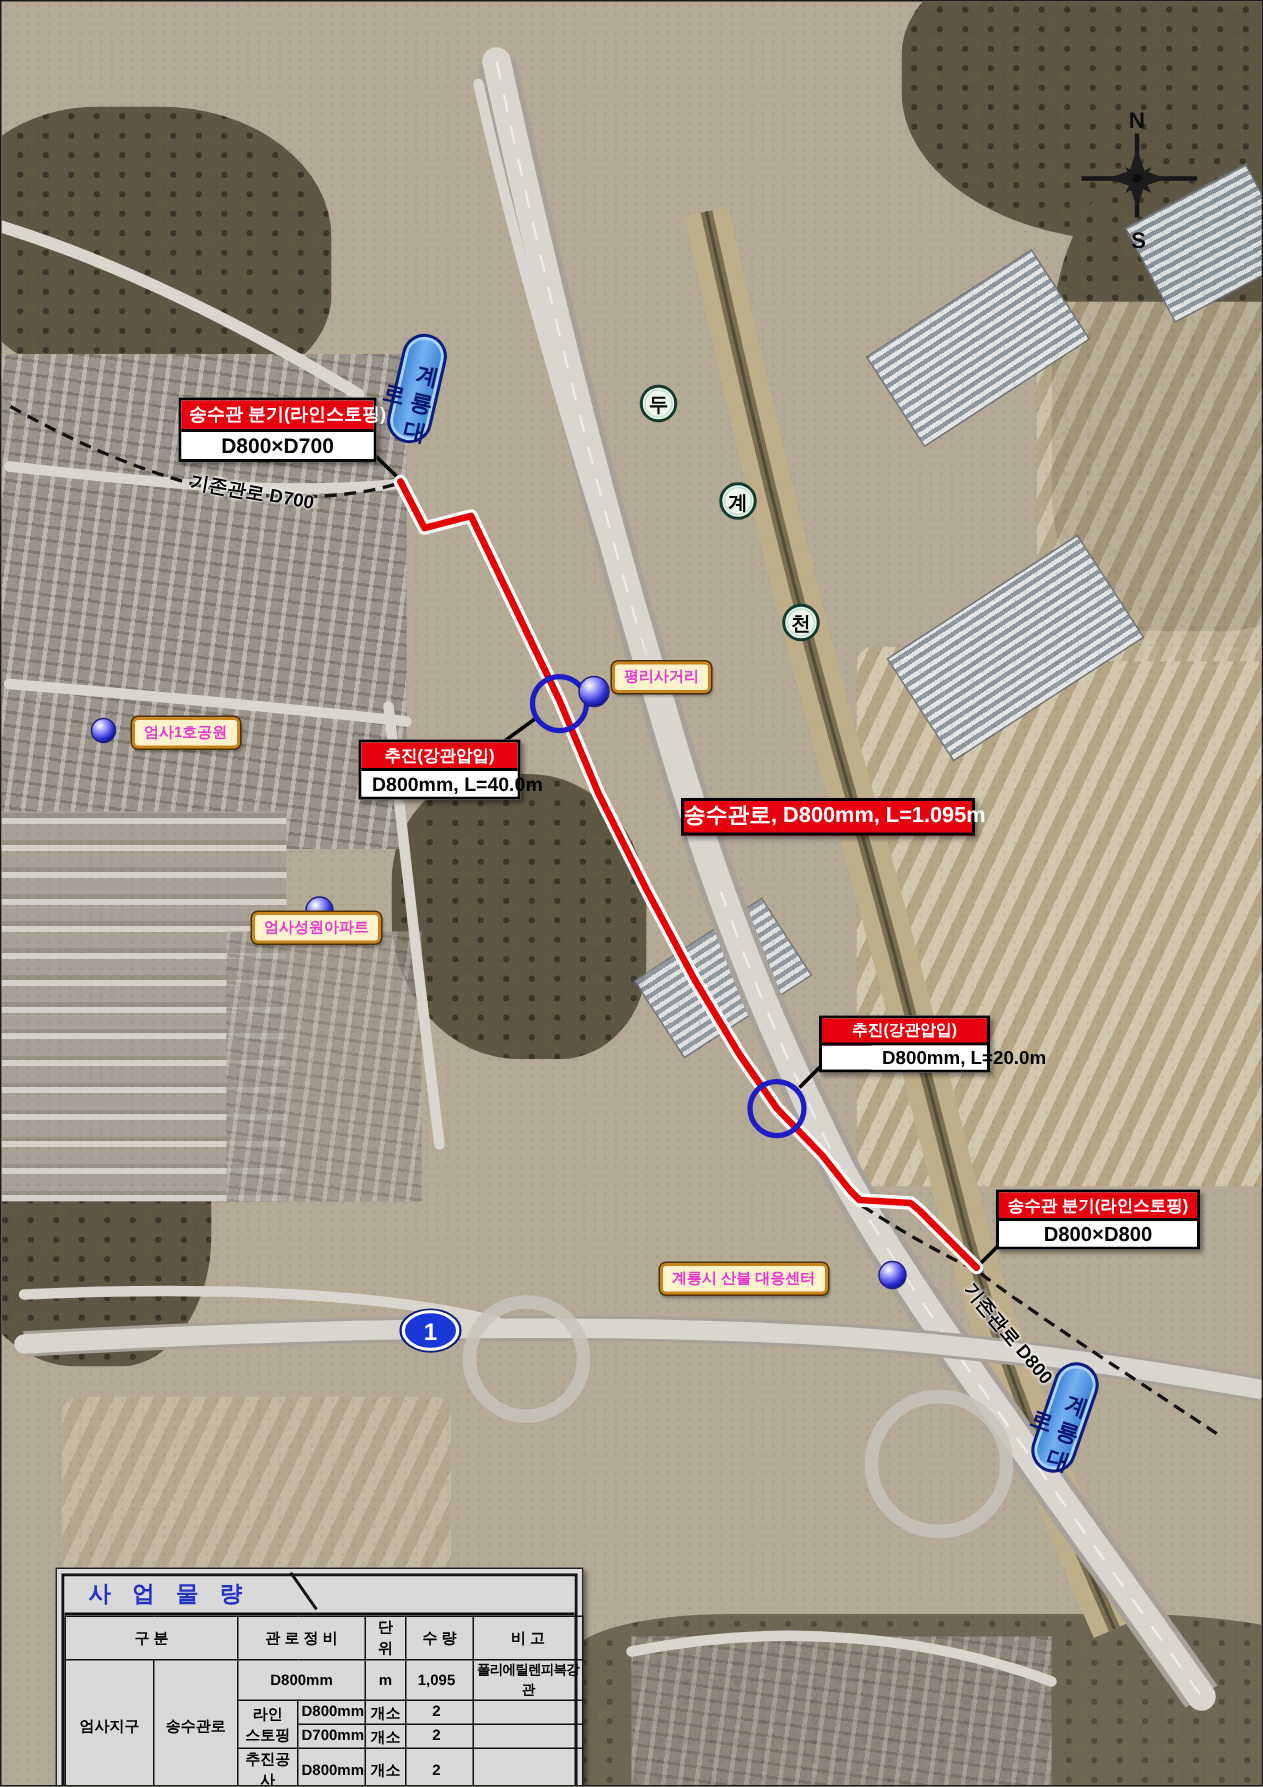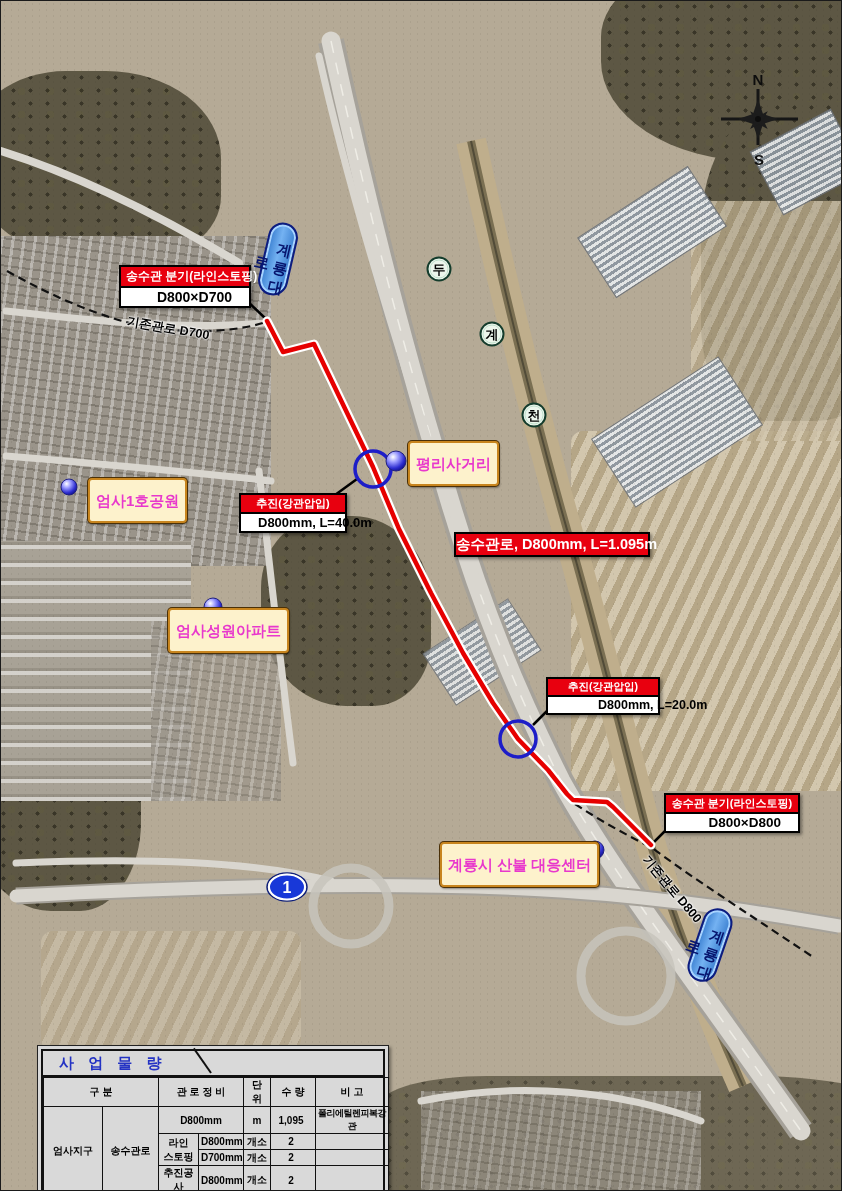--- a/index.html
+++ b/index.html
@@ -46,26 +46,26 @@
   
   .title-box{position:absolute;left:227px;top:41px;width:386px;height:57px;
       background:linear-gradient(180deg,#2b3cb0,#1c2b96);border:2px solid #0a0a28;
       box-shadow:inset 1px 1px 0 rgba(255,255,255,.35),3px 3px 4px rgba(0,0,0,.45);
       color:#fff;text-align:center;box-sizing:border-box;}
   .title-l1{font-size:17px;font-weight:700;letter-spacing:3px;margin-top:4px;text-shadow:1px 1px 1px #000;}
   .title-l2{font-size:25px;font-weight:700;letter-spacing:14px;margin-top:1px;text-shadow:1px 1px 1px #000;}
   .callout{position:absolute;border:2px solid #000;background:#fff;text-align:center;
       font-weight:700;white-space:nowrap;box-shadow:2px 2px 3px rgba(0,0,0,.4);}
   .callout .hd{background:#e8000f;color:#fff;border-bottom:2px solid #000;padding:1px 5px;}
-  .callout .bd{background:#fff;color:#000;padding:1px 17px;text-align:right;}
+  .callout .bd{background:#fff;color:#000;padding:1px 7px;}
   .banner{position:absolute;border:2px solid #000;background:#e8000f;color:#fff;
       font-weight:700;white-space:nowrap;text-align:center;box-shadow:2px 2px 3px rgba(0,0,0,.4);}
   .place{position:absolute;background:#fdf2cc;border:2px solid #c8851e;border-radius:4px;
       box-shadow:0 0 0 1px #4a3008,1px 2px 2px rgba(0,0,0,.35);color:#e838cc;font-weight:700;
-      font-size:15px;line-height:17px;padding:12px 6px;white-space:nowrap;}
+      font-size:10px;line-height:17px;padding:0 6px;white-space:nowrap;}
   .capsule{position:absolute;width:30px;box-sizing:border-box;
       background:linear-gradient(90deg,#3a7fd0,#74b2f2 45%,#3a7fd0);
       border:2px solid #0c1c80;border-radius:15px;
       box-shadow:inset 0 0 0 2px #a9d4ff;color:#07156e;font-weight:700;
       writing-mode:vertical-rl;text-orientation:upright;text-align:center;
       font-size:15px;letter-spacing:4px;padding:5px 0;}
   .pipe-note{position:absolute;font-size:12.5px;font-weight:700;color:#000;white-space:nowrap;
       text-shadow:0 0 2px #fff,0 0 2px #fff,0 0 3px #fff;}
   
   .qty{position:absolute;left:36px;top:1044px;width:352px;background:#d9d9d9;

